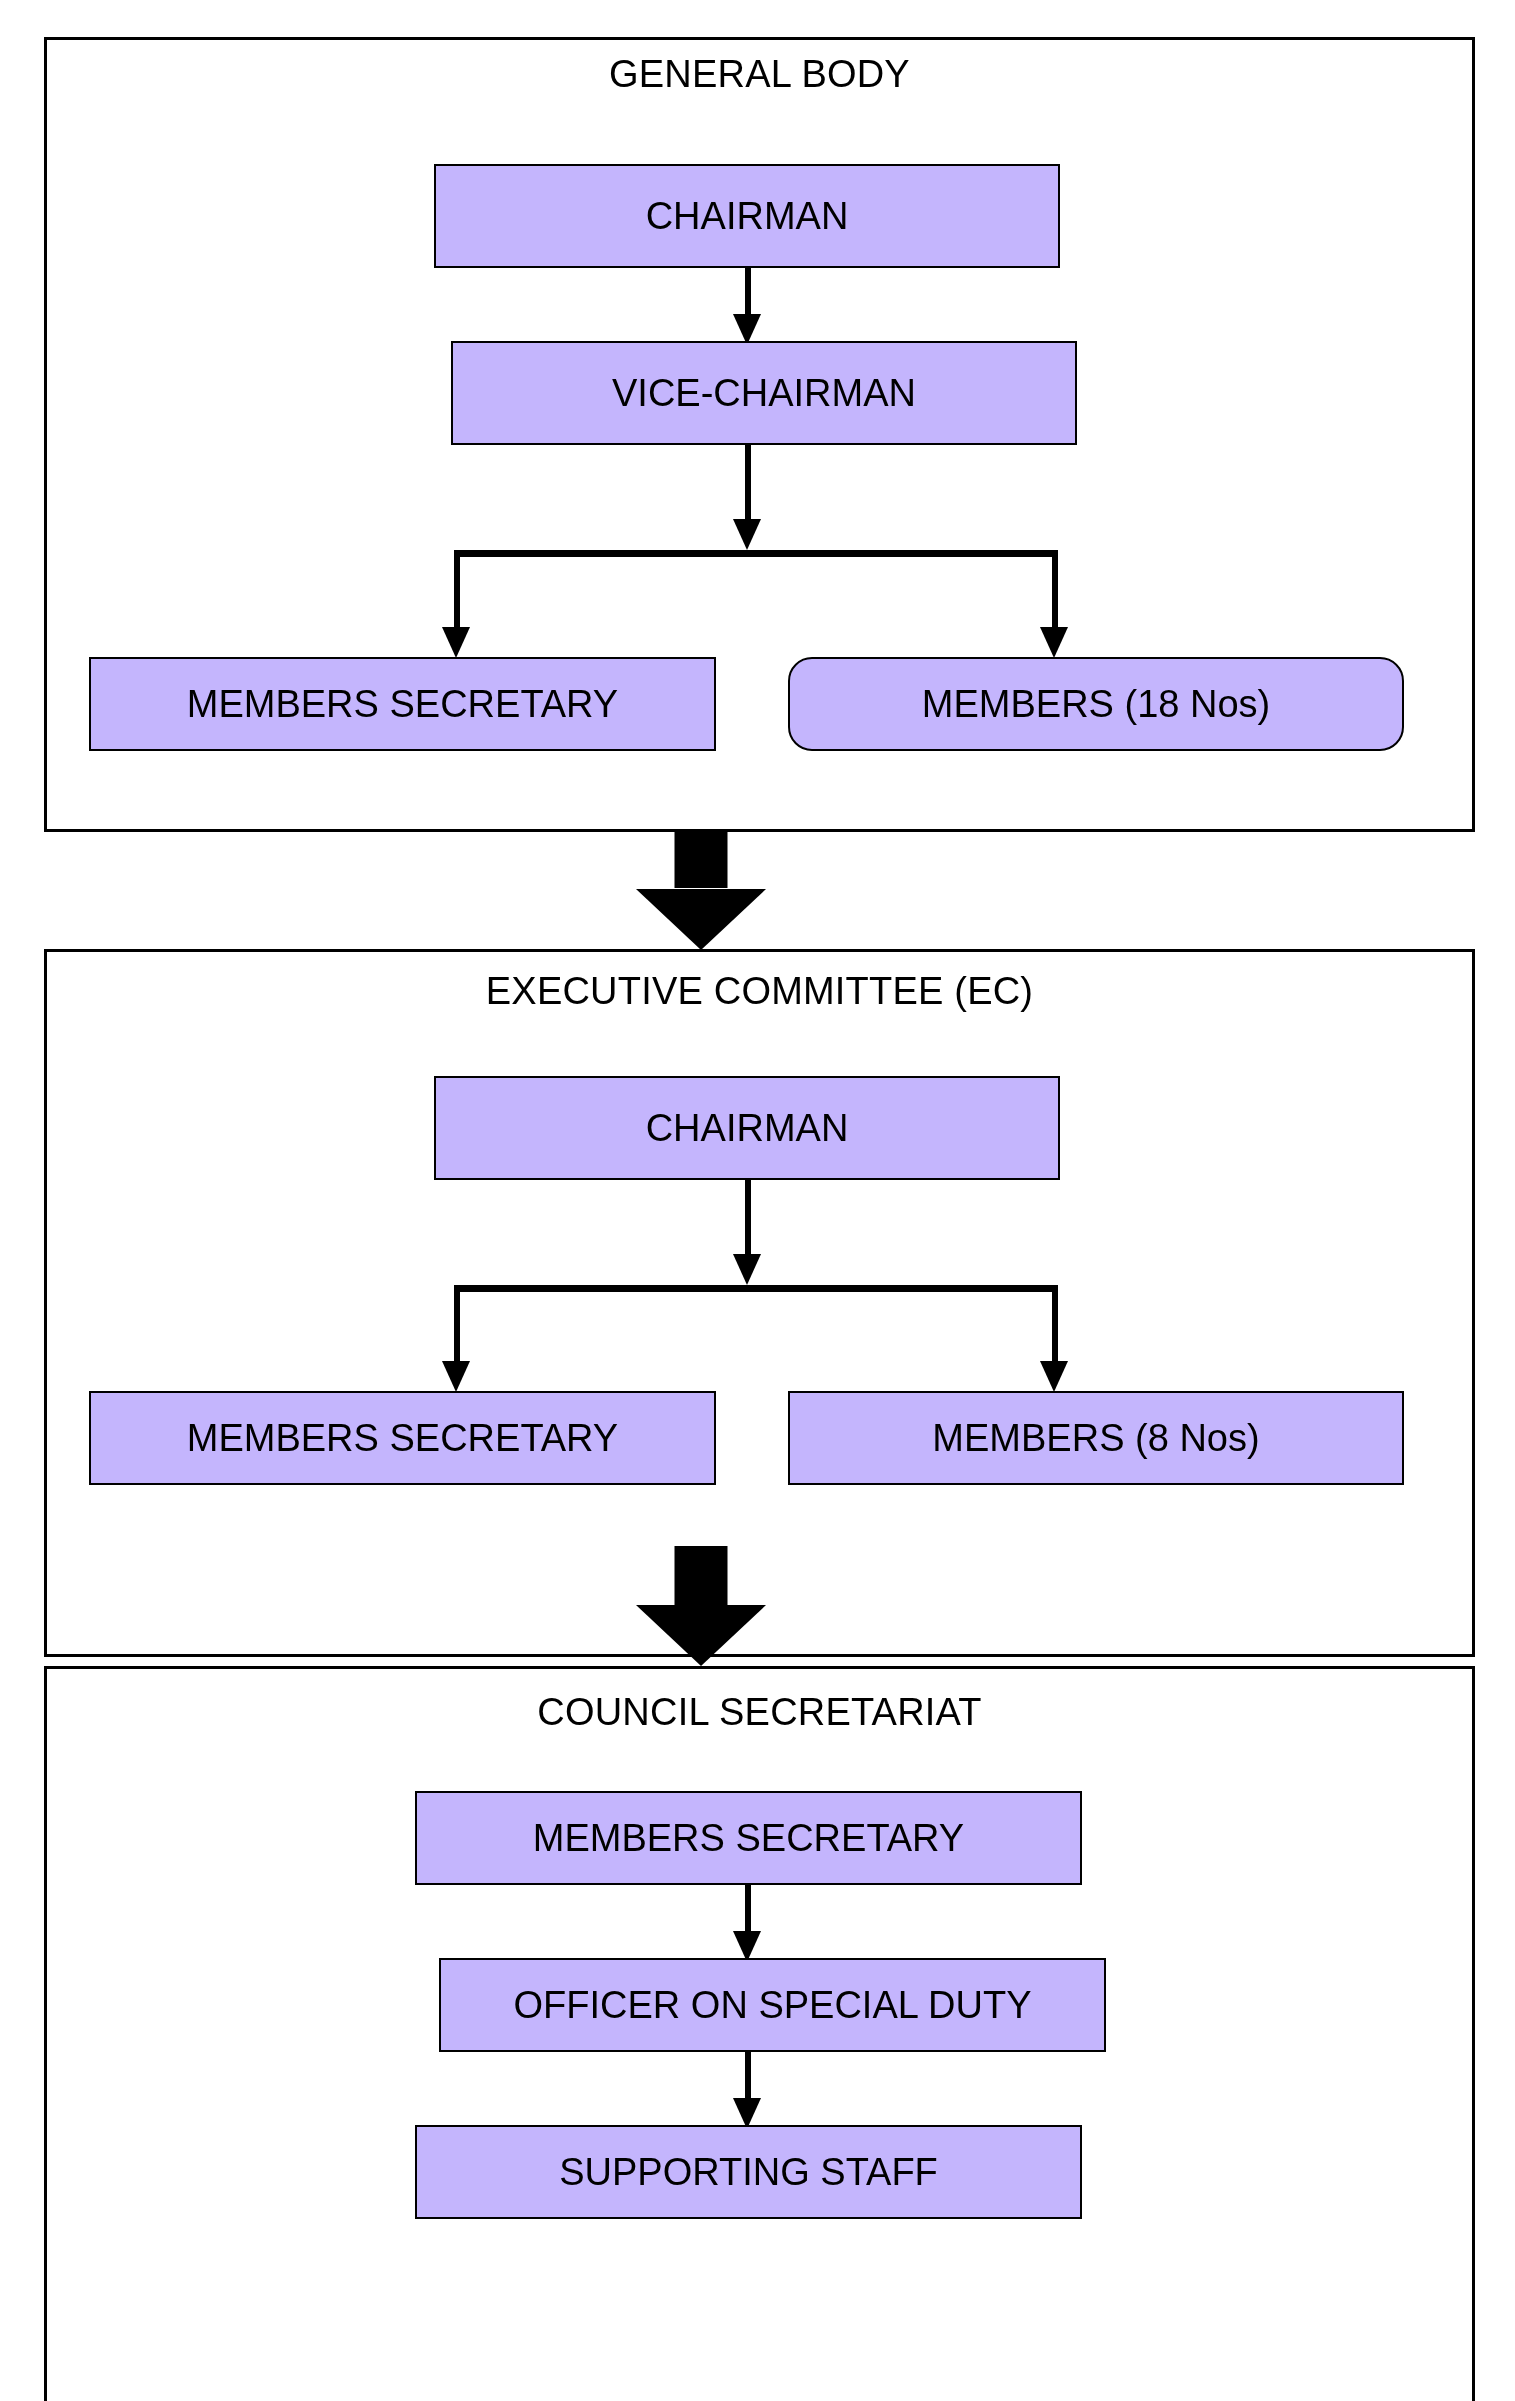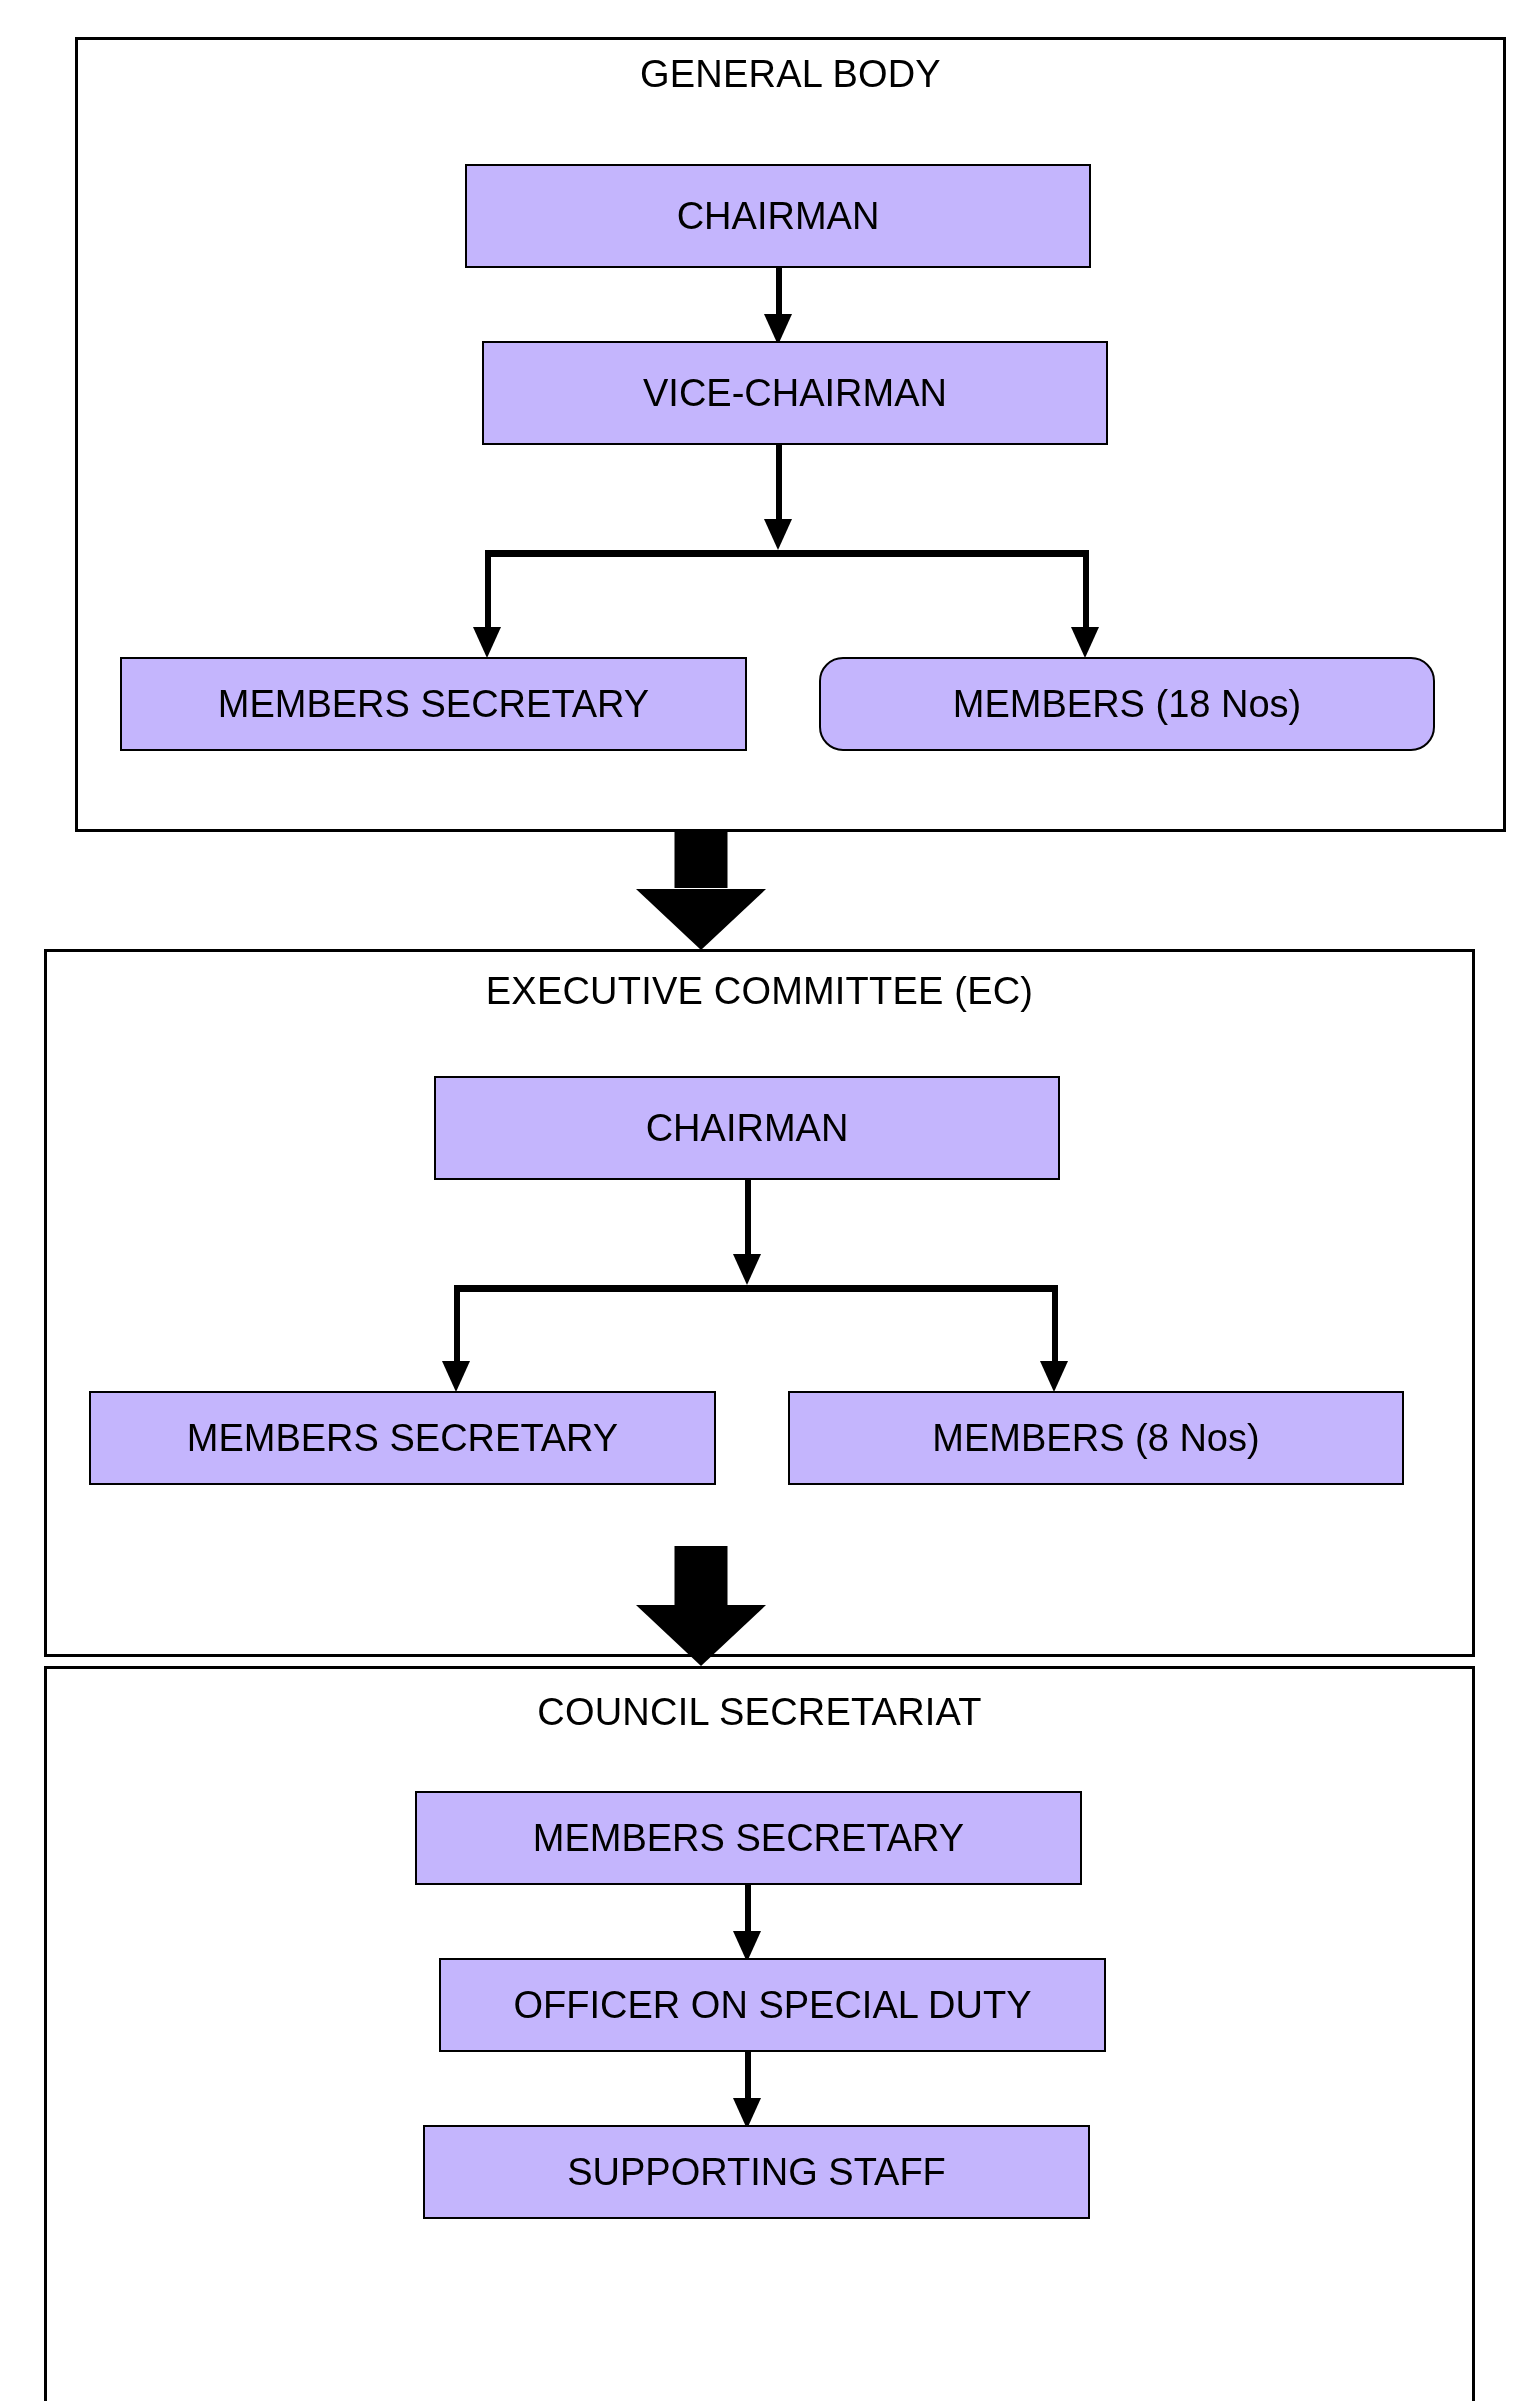--- a/index.html
+++ b/index.html
@@ -23,21 +23,21 @@
 
   
   .panel {
     position: absolute;
     left: 44px;
     width: 1431px;
     box-sizing: border-box;
     border: 3.4px solid #000000;
     background: #ffffff;
   }
-  #panel-general-body   { top: 37px;   height: 795px; margin-left: 31px; }
+  #panel-general-body   { top: 37px;   height: 795px; }
   #panel-executive      { top: 949px; height: 708px; }
   #panel-council        { top: 1666px; height: 883px; }
 
   .panel-title {
     position: absolute;
     left: 0;
     width: 100%;
     text-align: center;
     font-size: 38px;
     line-height: 44px;
@@ -200,20 +200,20 @@
     <div class="conn-v" style="left:698px; top:216px; height:55px;"></div>
     <div class="arrowhead" style="left:686px; top:262px;"></div>
 
     <div class="node" style="left:368px; top:289px; width:667px; height:94px;margin-left:24px;">
       <span class="node-label">OFFICER ON SPECIAL DUTY</span>
     </div>
 
     <div class="conn-v" style="left:698px; top:383px; height:55px;"></div>
     <div class="arrowhead" style="left:686px; top:429px;"></div>
 
-    <div class="node" style="left:368px; top:456px; width:667px; height:94px;margin-left:8px;">
+    <div class="node" style="left:368px; top:456px; width:667px; height:94px;">
       <span class="node-label">SUPPORTING STAFF</span>
     </div>
 
   </div>
 
 </div>
 
 
 </body></html>

